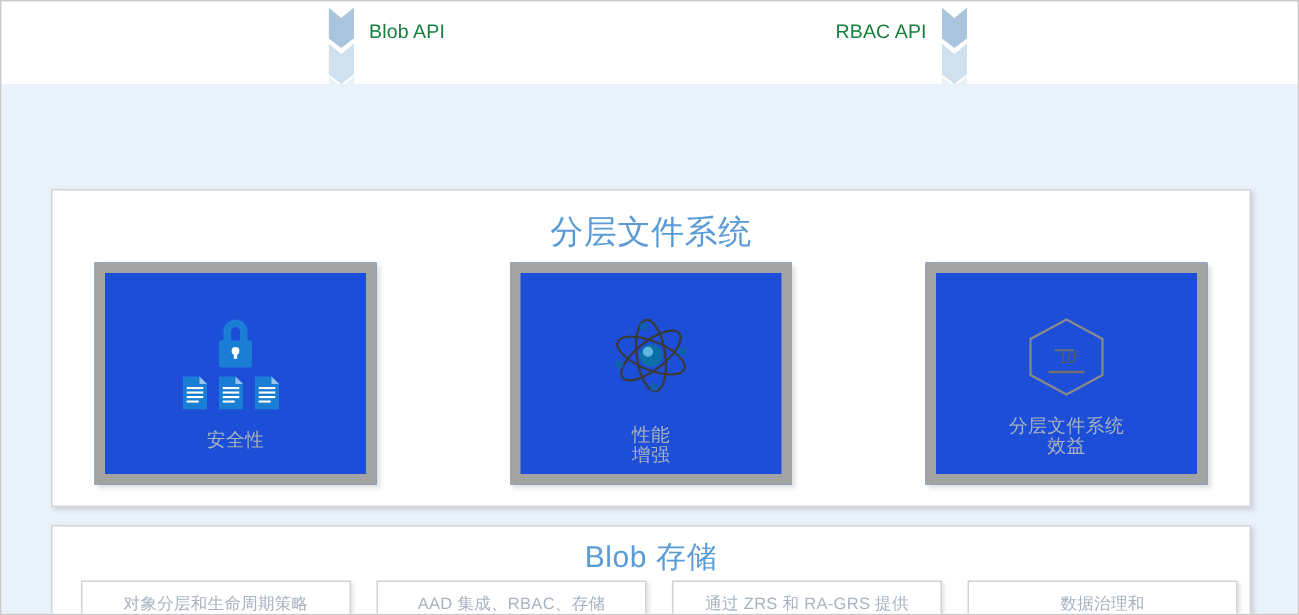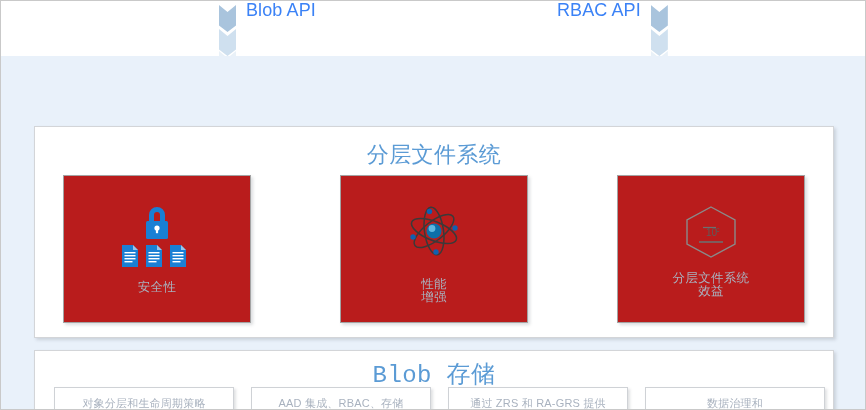--- a/index.html
+++ b/index.html
@@ -37,24 +37,25 @@
     position: absolute;
     top: 0;
     height: 55px;
     display: flex;
     align-items: flex-start;
   }
   .api-group.left  { left: 218px; }
   .api-group.right { left: 556px; }
 
   .api-label {
-    font-size: 18px;
-    color: #3b82f6;
+    font-size: 13px;
+    color: #15803d;
     letter-spacing: .1px;
     line-height: 1;
+    padding-top: 13px;
     white-space: nowrap;
   }
   .api-group.left .api-label  { order: 2; margin-left: 10px; }
   .api-group.right .api-label { order: 1; margin-right: 10px; }
 
   
   .arrow-stack {
     position: relative;
     width: 17px;
     height: 55px;
@@ -101,30 +102,30 @@
     position: absolute;
     left: 0;
     width: 100%;
     text-align: center;
     color: #5b9bd5;
     font-size: 22px;
     letter-spacing: .4px;
     white-space: nowrap;
   }
   .panel-hfs  .panel-title { top: 13px; }
-  .panel-blob .panel-title { top: 7px;  font-size: 24px; font-family: Liberation Mono, monospace; }
+  .panel-blob .panel-title { top: 7px;  font-size: 20px; }
 
   
   .card {
     position: absolute;
     top: 48px;
     width: 188px;
     height: 148px;
-    background: #b91c1c;
-    border: 1px solid #a3a3a3;
+    background: #1d4ed8;
+    border: 7px solid #a3a3a3;
     box-shadow: 2px 2px 3px rgba(130,135,145,.28);
     box-sizing: border-box;
   }
   .card-1 { left: 28px;  }
   .card-2 { left: 305px; }
   .card-3 { left: 582px; }
 
   .card-icon {
     position: absolute;
     left: 0;

